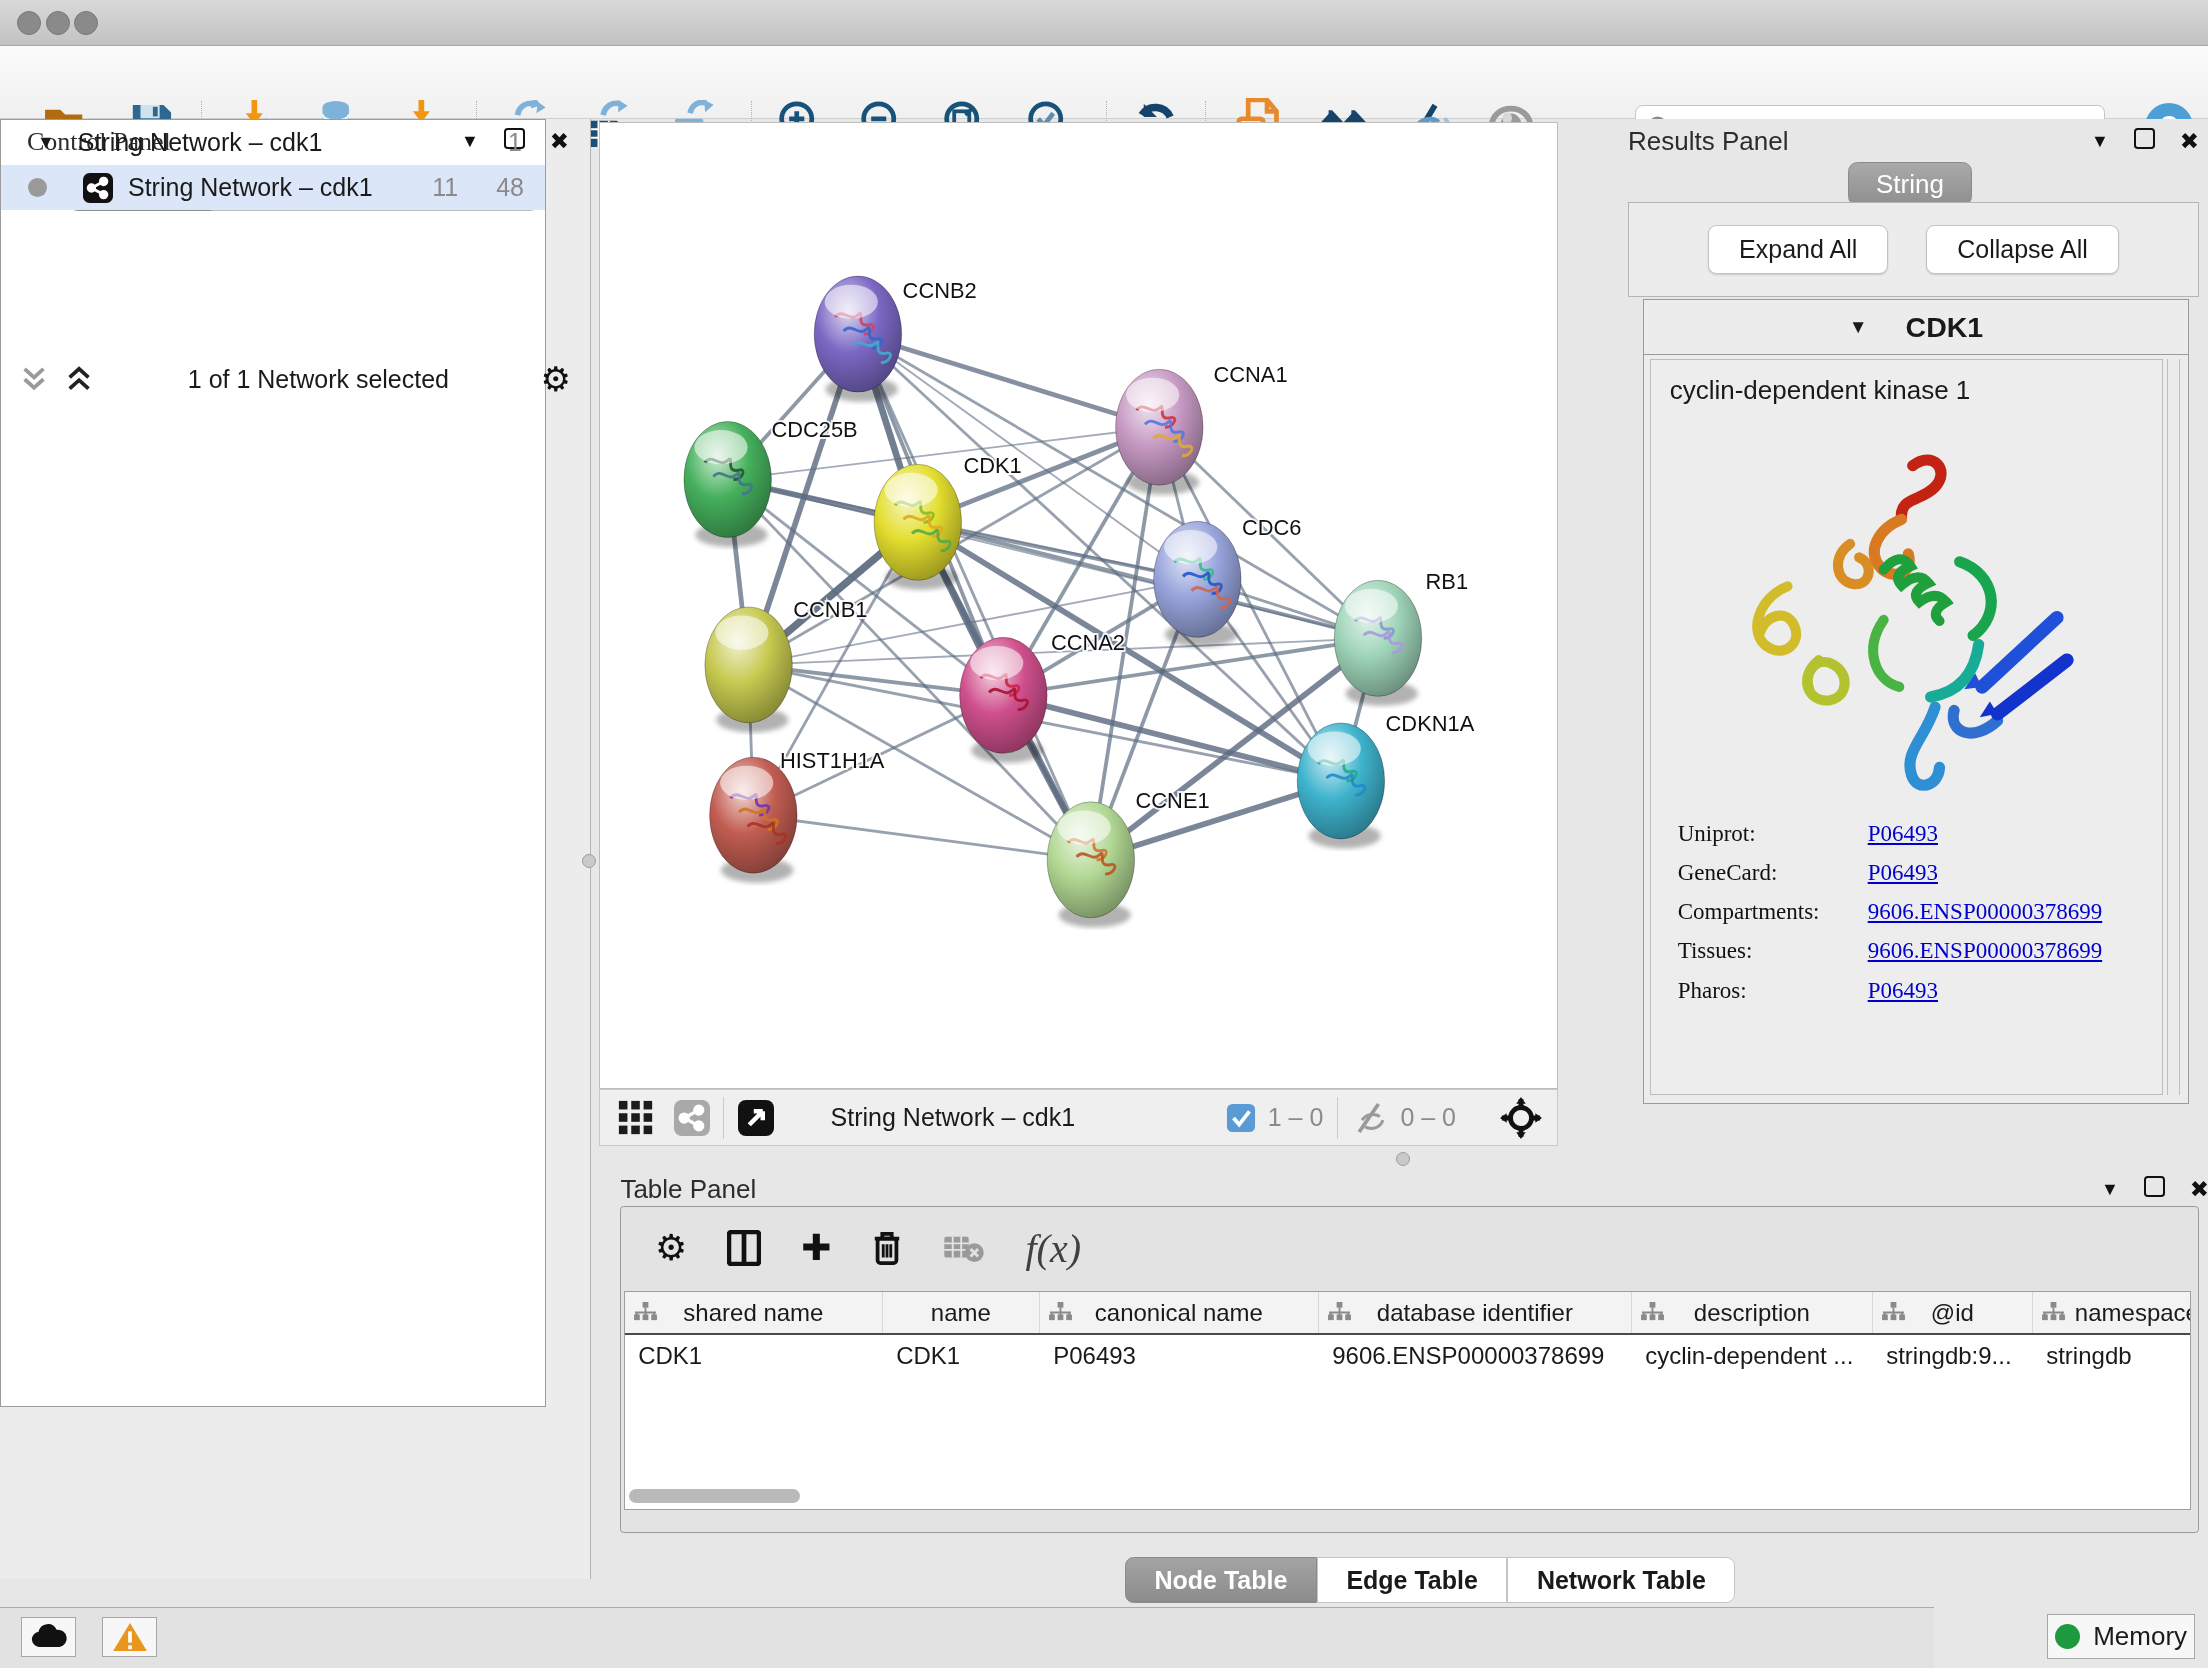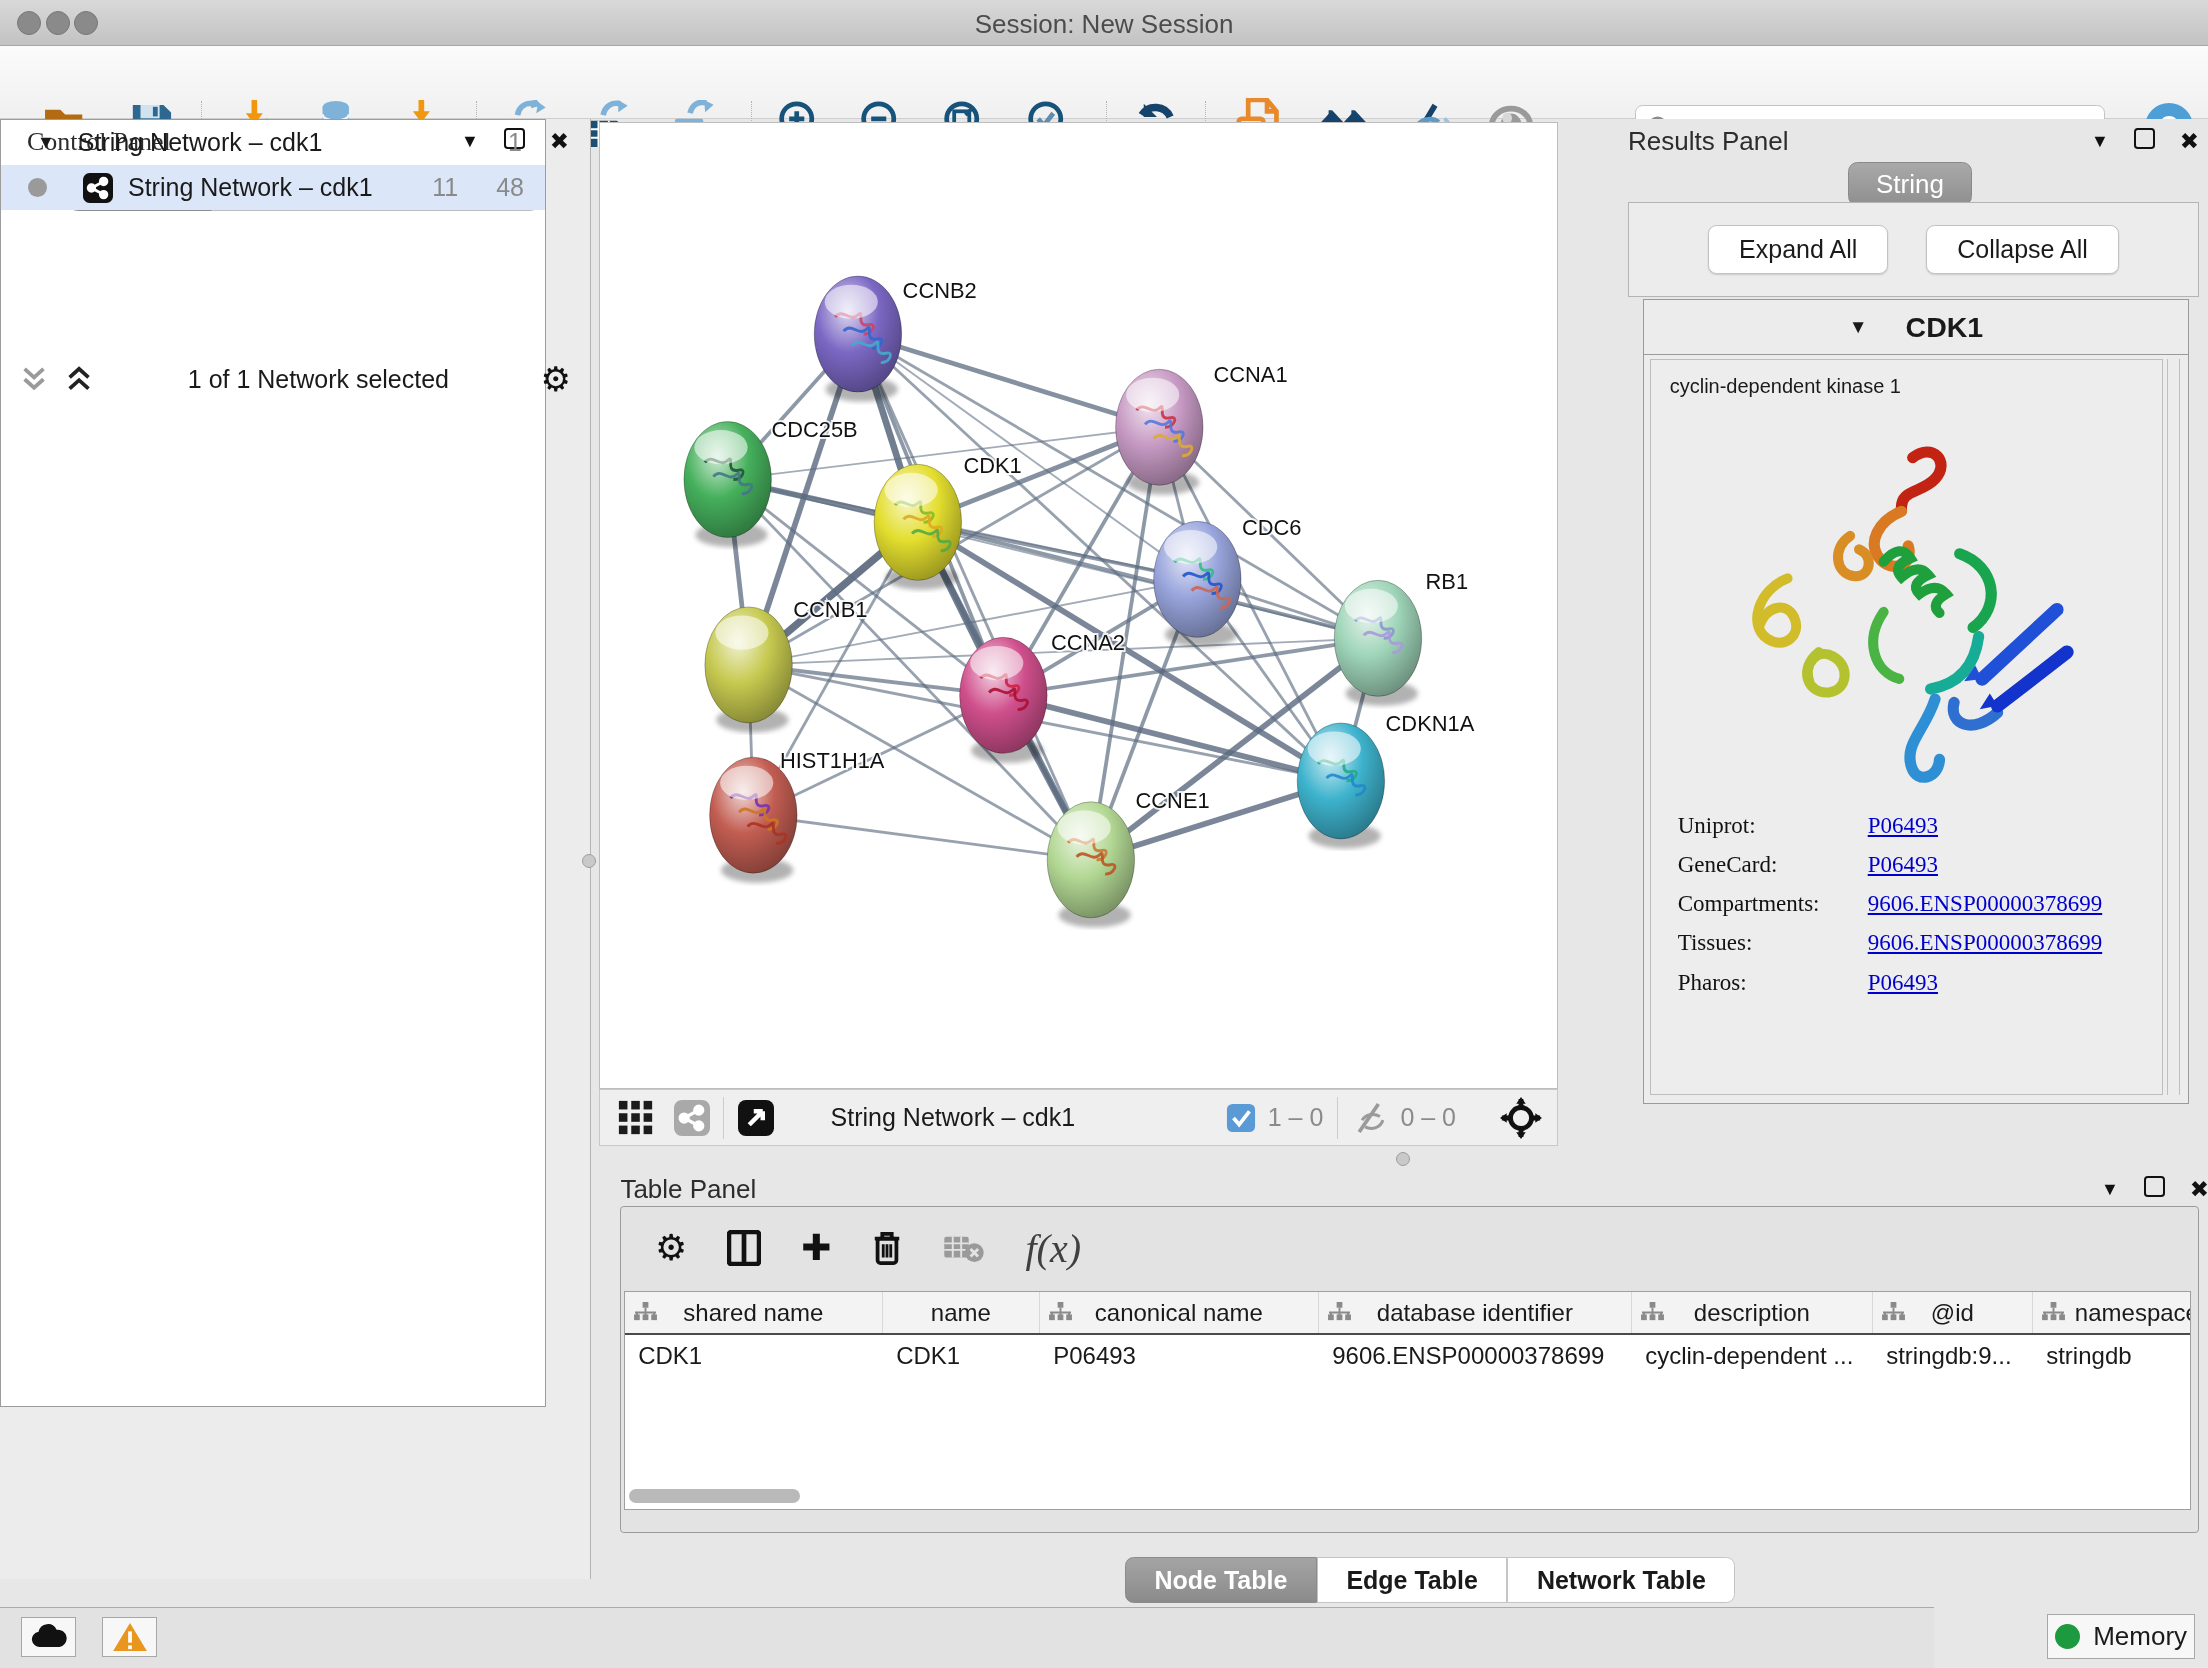--- a/index.html
+++ b/index.html
@@ -84,21 +84,20 @@
 
   text.nlabel { font-size:23px; fill:#111; paint-order:stroke; stroke:rgba(255,255,255,.85); stroke-width:4px; font-family:"Liberation Sans",sans-serif; }
 </style>
 </head>
 <body>
 
 <div id="titlebar" class="abs">
   <span class="traffic" style="left:17px"></span>
   <span class="traffic" style="left:46px"></span>
   <span class="traffic" style="left:74px"></span>
-  <div id="title-text" class="abs">Session: New Session</div>
 </div>
 
 <div id="toolbar" class="abs">
   <span class="tbtn" style="left:42px">
     <svg width="48" height="42" viewBox="0 0 50 44">
         <path d="M2 6 h16 l5 5 h18 v8 H2z" fill="#b36b12"></path>
         <path d="M6 19 h42 l-8 21 H2z" fill="#f2a93c"></path>
       </svg>
   </span>
   <span class="tbtn" style="left:126px">
@@ -591,21 +590,21 @@
 <div id="rp-toolbox" class="abs">
   <span class="rp-btn">Expand All</span>
   <span class="rp-btn">Collapse All</span>
 </div>
 <div id="rp-content" class="abs">
   <div id="rp-gene-row">
     <span style="font-size:19px">▼</span>
     <span style="font-size:28.5px; font-weight:bold">CDK1</span>
   </div>
   <div id="rp-inner">
-    <div style="font-size:20px; margin:15px 0 0 19px">cyclin-dependent kinase 1</div>
+    <div style="font-size:26px; margin:15px 0 0 19px">cyclin-dependent kinase 1</div>
     <svg width="380" height="371" viewBox="0 0 340 330" style="display:block; margin:34px auto 0">
       <g fill="none" stroke-linecap="round">
         <path d="M176 22 c18 -14 34 4 20 19 c-12 13 -32 9 -30 28" stroke="#c22312" stroke-width="10"></path>
         <path d="M166 70 c-20 8 -32 28 -19 43 c11 12 30 6 25 -12" stroke="#d97a22" stroke-width="10"></path>
         <path d="M120 92 c-16 10 -14 34 4 36 c14 1 18 -18 4 -24" stroke="#d98d25" stroke-width="9"></path>
         <path d="M64 130 c-26 10 -36 42 -18 54 c15 10 31 -3 24 -19 c-7 -15 -25 -10 -31 7" stroke="#d2bc2a" stroke-width="9"></path>
         <path d="M92 196 c-19 15 -10 38 9 36 c17 -2 19 -24 4 -32 c-13 -8 -28 5 -21 24" stroke="#b5c22f" stroke-width="9"></path>
         <path d="M150 115 q15 -17 24 -3 q-17 7 -8 17 q15 -13 24 -2 q-17 8 -8 17 q15 -11 24 0 q-15 9 -6 17" stroke="#1fa03c" stroke-width="9"></path>
         <path d="M150 160 c-18 26 -8 54 14 60" stroke="#49b343" stroke-width="9"></path>
         <path d="M218 108 c32 11 38 47 12 66" stroke="#18a54e" stroke-width="10"></path>

